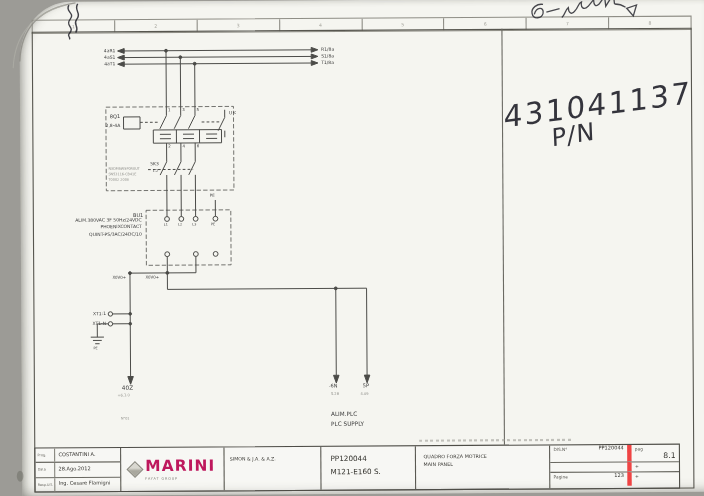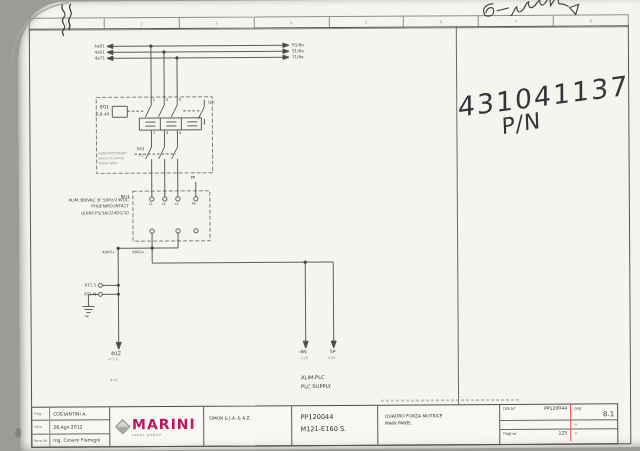--- a/index.html
+++ b/index.html
@@ -41,21 +41,21 @@
   .c2{width:97px;display:flex;align-items:center;justify-content:center;gap:4px;}
   .diamond{width:9px;height:9px;border:1px solid #8a897f;transform:rotate(45deg);
            background:linear-gradient(135deg,#d9d8d0 40%,#a9a89e 60%);}
   .brandcol{display:flex;flex-direction:column;}
   .brandname{font-size:14px;font-weight:bold;letter-spacing:1px;color:#be185d;}
   .brandsub{font-size:3.1px;letter-spacing:.8px;color:#7a796f;margin-top:1px;}
   .c3{width:86px;font-size:4.3px;color:#3b3a35;padding:9px 0 0 5px;}
   .c4{width:80px;font-size:6.6px;color:#33322d;padding:5px 0 0 8px;line-height:12px;}
   .c5{width:119px;font-size:4.4px;color:#3b3a35;padding:7px 0 0 7px;line-height:7px;}
   .c6{width:119px;display:grid;grid-template-columns:70px 47px;grid-template-rows:15px 9px 13px;}
-  .c6>div{border-left:1px solid #ef4444;border-top:1px solid #6a6962;padding:1px 3px;
+  .c6>div{border-left:4px solid #ef4444;border-top:1px solid #6a6962;padding:1px 3px;
           display:flex;justify-content:space-between;}
   .c6>div:nth-child(-n+2){border-top:none;}
   .c6>div:nth-child(odd){border-left:none;}
   .c6 .kk{font-size:3.9px;color:#55544e;}
   .c6 .vv{font-size:4.6px;color:#33322d;}
   .pagbig{font-size:7px;color:#33322d;align-self:flex-end;}
   .plus{font-size:4.2px;color:#55544e;}
   
   .hw-num{position:absolute;left:458px;top:82px;font-size:27px;color:#34343c;
           letter-spacing:2px;transform:rotate(-7deg) skewX(-7deg);}

